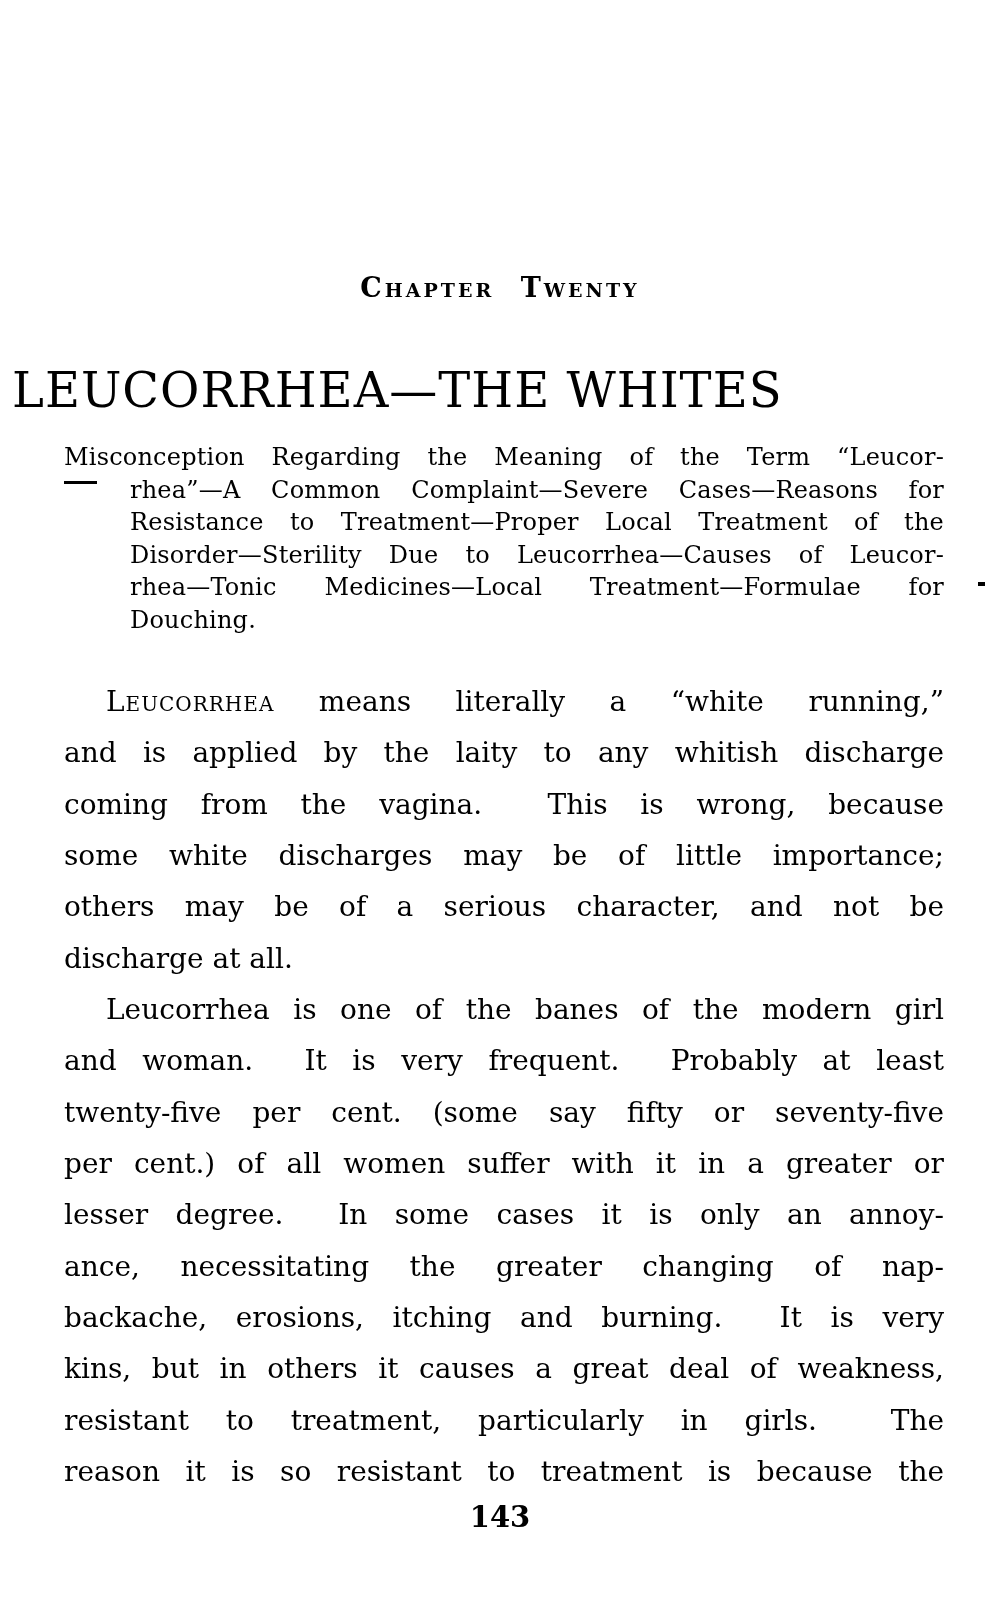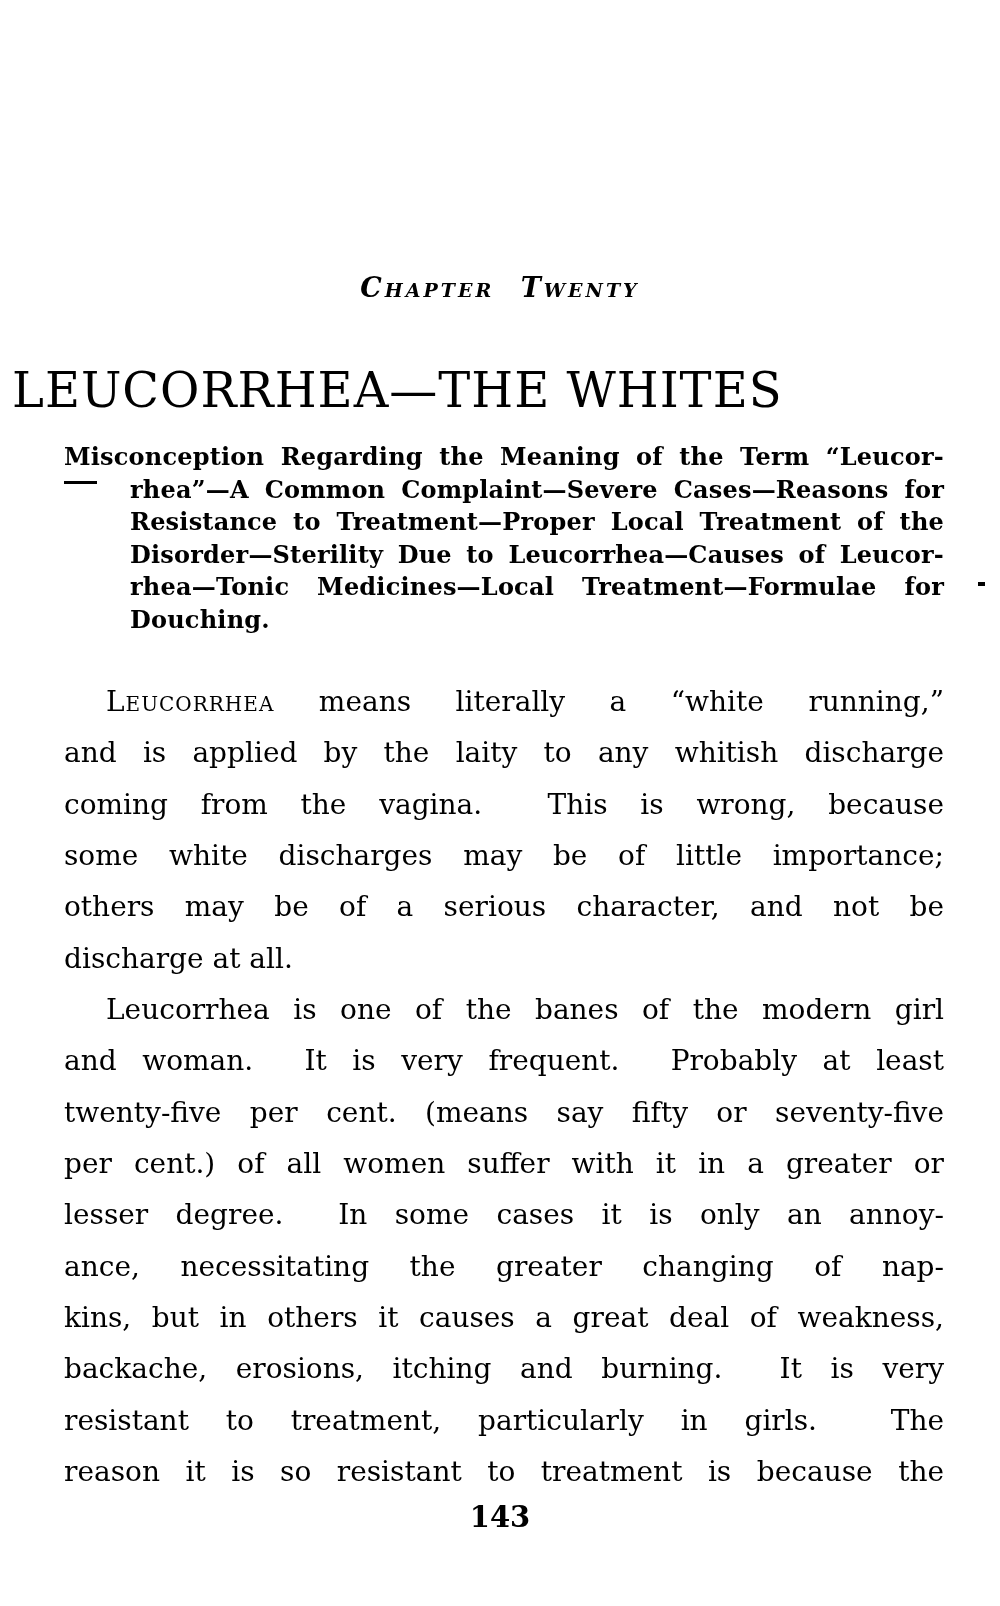--- a/index.html
+++ b/index.html
@@ -20,40 +20,39 @@
     position: absolute;
     top: 272px;
     left: 0;
     width: 100%;
     text-align: center;
     font-size: 27px;
     font-variant: small-caps;
     letter-spacing: 3px;
     word-spacing: 14px;
     font-weight: bold;
-    font-style: italic;
   }
   .page-title {
     position: absolute;
     top: 350px;
     left: 0;
     width: 100%;
     margin: 12px;
     text-align: left;
     font-size: 48px;
     font-weight: normal;
     letter-spacing: 1px;
   }
   .summary {
     position: absolute;
     left: 64px;
     top: 441px;
     width: 880px;
     font-size: 24px;
-    font-weight: bold;
+    font-weight: normal;
     line-height: 32.6px;
     letter-spacing: 0.2px;
   }
   .bodytext {
     position: absolute;
     left: 64px;
     top: 676px;
     width: 880px;
     font-size: 28px;
     line-height: 51.35px;
@@ -104,26 +103,26 @@
   <section class="bodytext">
     <div class="jline indent"><span class="lead-smallcaps">Leucorrhea</span><span> means literally a “white running,”</span></div>
     <div class="jline">and is applied by the laity to any whitish discharge</div>
     <div class="jline">coming from the vagina.&nbsp; This is wrong, because</div>
     <div class="jline">some white discharges may be of little importance;</div>
     <div class="jline">others may be of a serious character, and not be</div>
     <div class="lline">discharge at all.</div>
 
     <div class="jline indent">Leucorrhea is one of the banes of the modern girl</div>
     <div class="jline">and woman.&nbsp; It is very frequent.&nbsp; Probably at least</div>
-    <div class="jline">twenty-five per cent. (means say fifty or seventy-five</div>
+    <div class="jline">twenty-five per cent. (some say fifty or seventy-five</div>
     <div class="jline">per cent.) of all women suffer with it in a greater or</div>
     <div class="jline">lesser degree.&nbsp; In some cases it is only an annoy-</div>
     <div class="jline">ance, necessitating the greater changing of nap-</div>
+    <div class="jline">backache, erosions, itching and burning.&nbsp; It is very</div>
     <div class="jline">kins, but in others it causes a great deal of weakness,</div>
-    <div class="jline">backache, erosions, itching and burning.&nbsp; It is very</div>
     <div class="jline">resistant to treatment, particularly in girls.&nbsp; The</div>
     <div class="jline">reason it is so resistant to treatment is because the</div>
   </section>
 
   <div class="page-number">143</div>
 
   <div class="artifact m-underline"></div>
   <div class="artifact speck"></div>
 
 </main>

